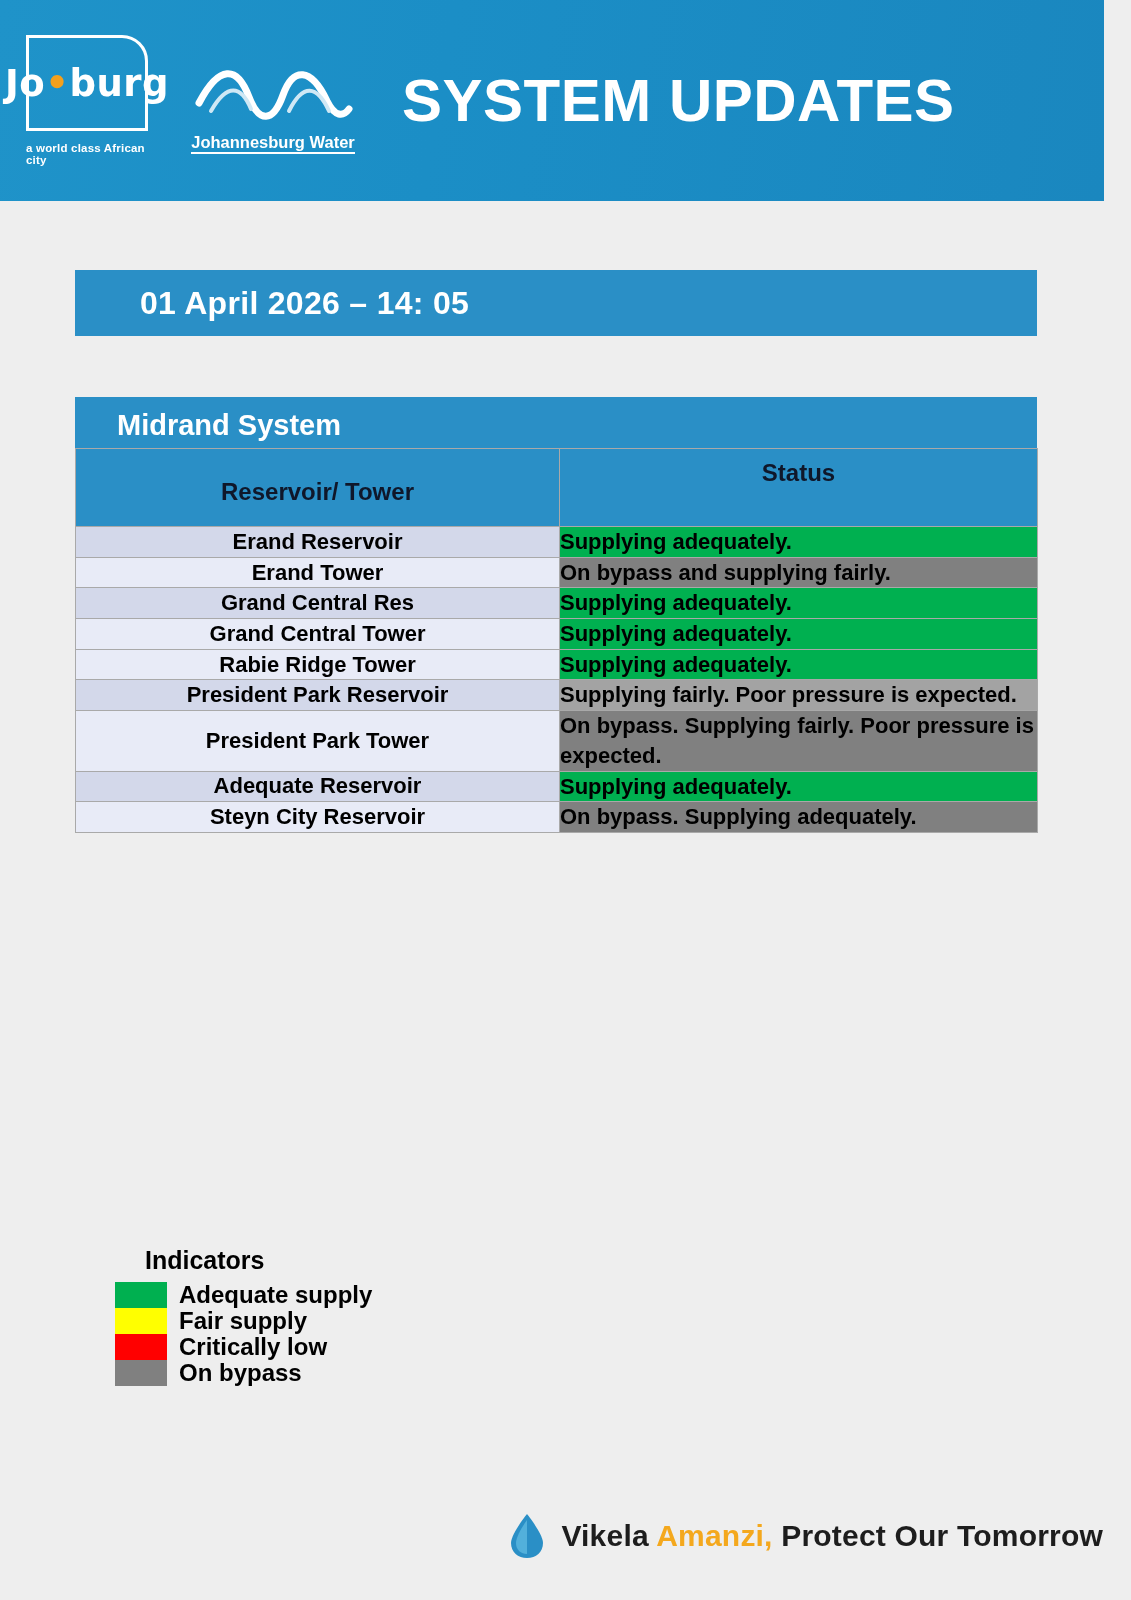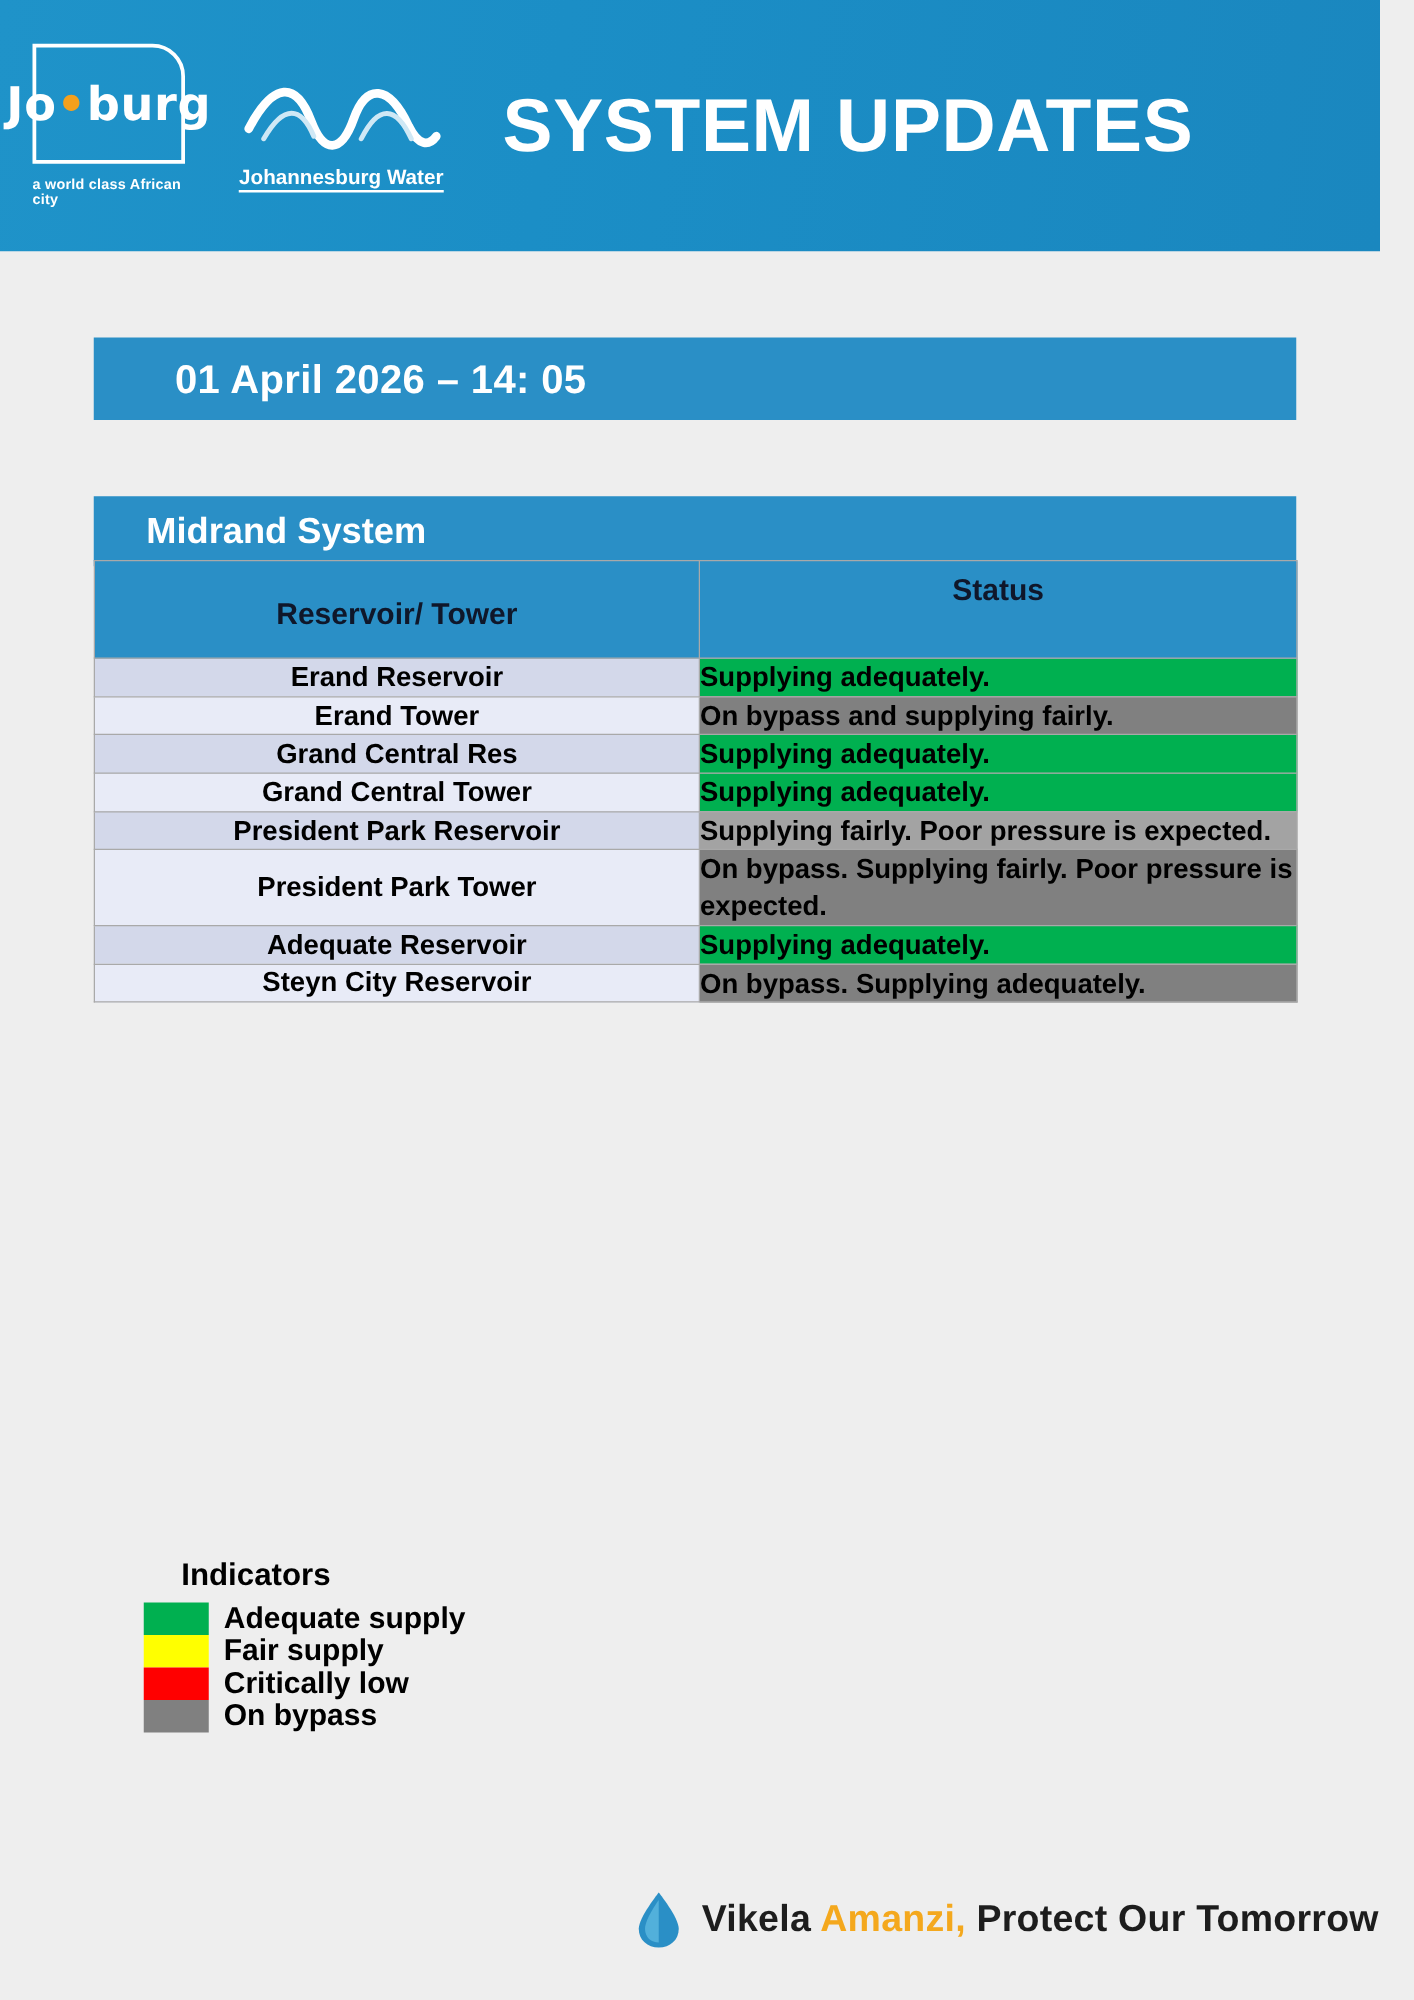--- a/index.html
+++ b/index.html
@@ -260,20 +260,24 @@
     </tr>
     <tr>
       <td class="name alt0">Grand Central Res</td>
       <td class="status s-green">Supplying adequately.</td>
     </tr>
     <tr>
       <td class="name alt1">Grand Central Tower</td>
       <td class="status s-green">Supplying adequately.</td>
     </tr>
     <tr>
+      <td class="name alt1">Rabie Ridge Tower</td>
+      <td class="status s-green">Supplying adequately.</td>
+    </tr>
+    <tr>
       <td class="name alt0">President Park Reservoir</td>
       <td class="status s-yellow">Supplying fairly. Poor pressure is expected.</td>
     </tr>
     <tr>
       <td class="name alt1">President Park Tower</td>
       <td class="status s-grey">On bypass. Supplying fairly. Poor pressure is expected.</td>
     </tr>
     <tr>
       <td class="name alt0">Adequate Reservoir</td>
       <td class="status s-green">Supplying adequately.</td>

